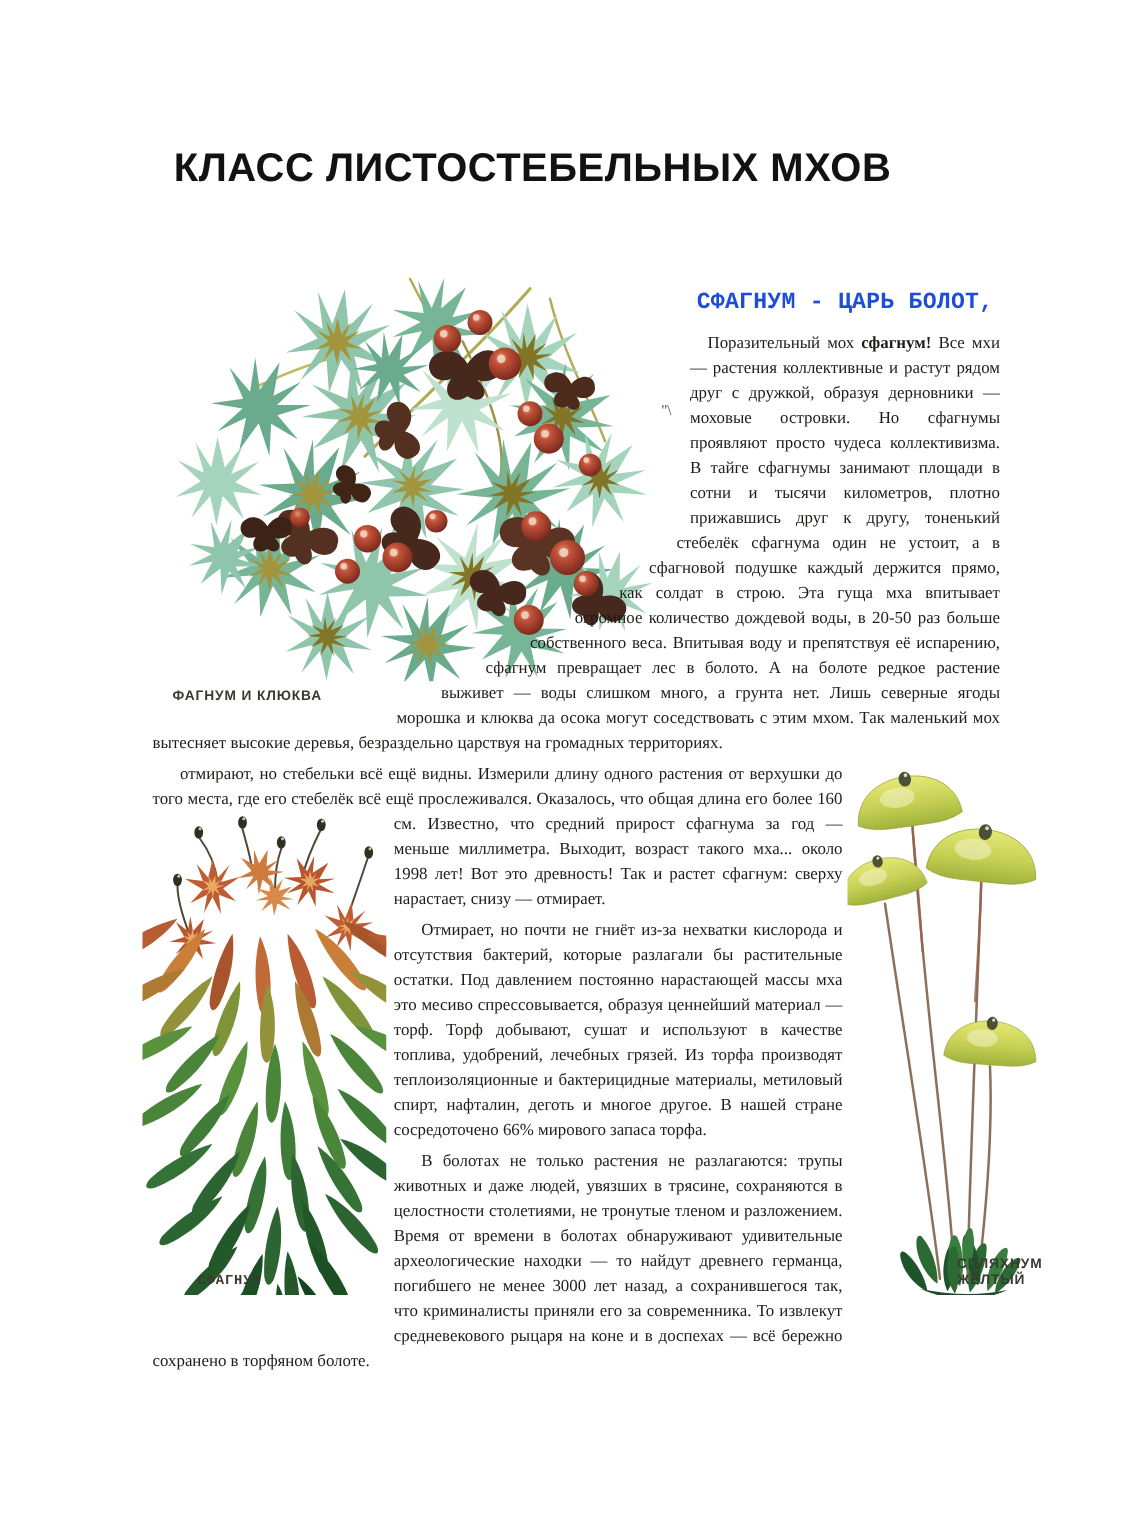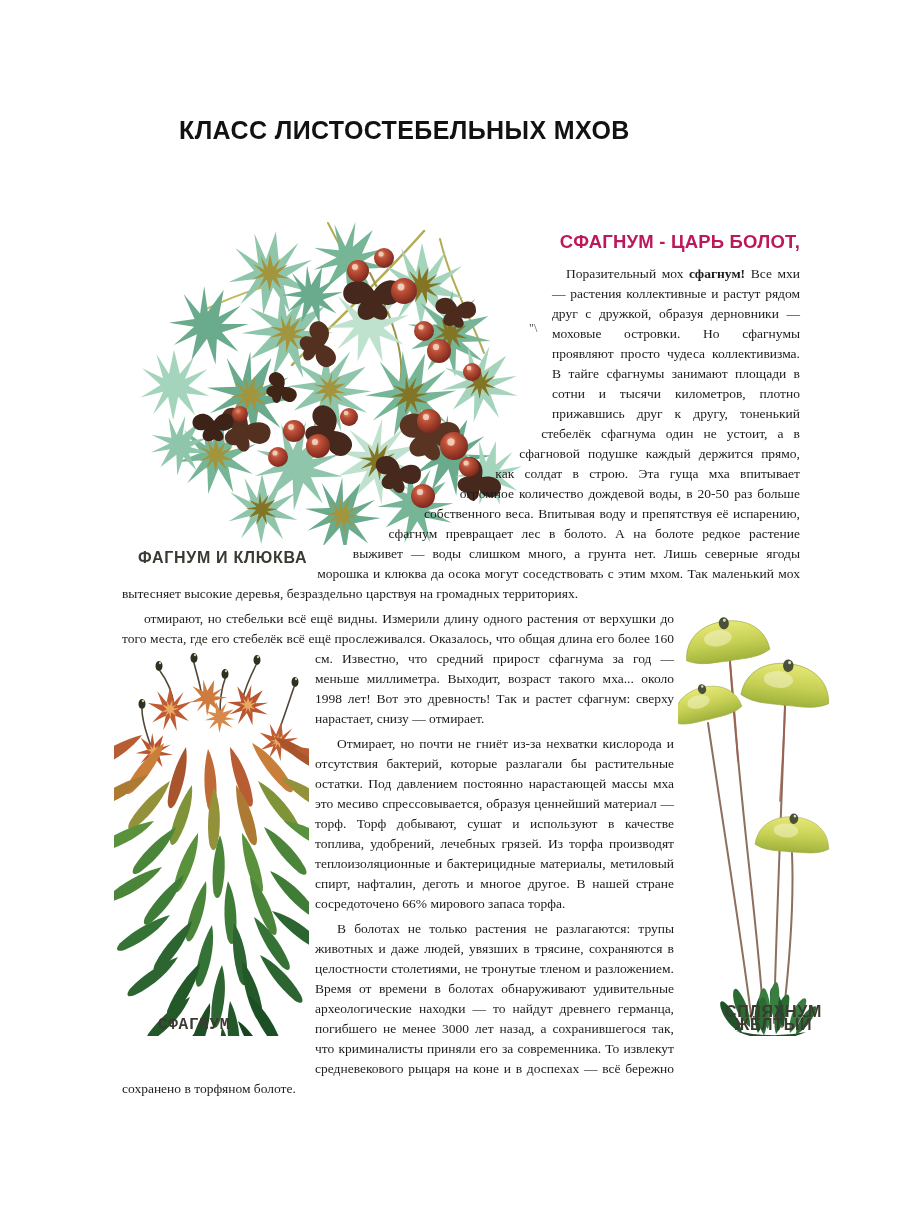--- a/index.html
+++ b/index.html
@@ -5,41 +5,40 @@
   html,body{margin:0;padding:0;}
   body{
     width:910px;height:1221px;position:relative;overflow:hidden;
     background:#ffffff;
     font-family:"Liberation Serif", serif;
     color:#1e1c19;
   }
   .page-title{
     position:absolute;left:139px;top:116px;
     font-family:"Liberation Sans", sans-serif;
-    font-weight:bold;font-size:25px;letter-spacing:.4px;color:#121212;
+    font-weight:bold;font-size:32px;letter-spacing:.4px;color:#121212;
     white-space:nowrap;
-    margin-left:40px;
   }
   #text-flow{
     position:absolute;left:122px;top:215px;width:678px;
     font-size:13.5px;line-height:20px;text-align:justify;
   }
   .article-heading{
-    font-family:Liberation Sans, sans-serif;
-    font-size:18.5px;line-height:25px;font-weight:bold;color:#be185d;
-    letter-spacing:.2px;margin:14px 0 10px 0;text-align:right;
+    font-family:Liberation Mono, monospace;
+    font-size:18.5px;line-height:25px;font-weight:bold;color:#1d4ed8;
+    letter-spacing:.2px;margin:14px 0 10px 0;text-align:center;
   }
   .article-heading span{display:block;}
   p{margin:0 0 5px 0;}
   .indent{text-indent:22px;}
   .lead-indent{text-indent:14px;}
   b{font-weight:bold;}
   .cap{
     font-family:"Liberation Sans", sans-serif;font-weight:bold;
-    font-size:16px;letter-spacing:.7px;color:#3b3a31;line-height:13px;
+    font-size:11px;letter-spacing:.7px;color:#3b3a31;line-height:13px;
   }
   
   .float-moss{
     float:left;width:418px;height:354px;margin:0 12px 8px 0;
     shape-outside: polygon(0 0, 100% 0, 100% 55%, 88% 68%, 70% 80%, 52% 92%, 40% 100%, 0 100%);
   }
   .float-moss svg{display:block;}
   .float-moss .cap{display:block;margin:6px 0 0 16px;}
   
   .float-sph{
@@ -47,21 +46,21 @@
     position:relative;display:block;
   }
   .float-sph svg{display:block;}
   .float-sph .cap{position:absolute;left:22px;top:368px;font-family:Liberation Mono, monospace;}
   
   .float-spl{
     float:right;width:160px;height:450px;margin:2px -38px 0 4px;
     position:relative;display:block;
   }
   .float-spl svg{display:block;}
-  .float-spl .capbox{position:absolute;right:16px;top:394px;text-align:center;}
+  .float-spl .capbox{position:absolute;right:4px;top:394px;text-align:left;}
   .float-spl .cap{display:block;}
   .scan-mark{
     position:absolute;left:529px;top:321px;font-size:12px;color:#4a4a46;
     font-family:"Liberation Serif", serif;
   }
   .clear{clear:both;height:0;}
 </style>
 </head>
 <body>
 

